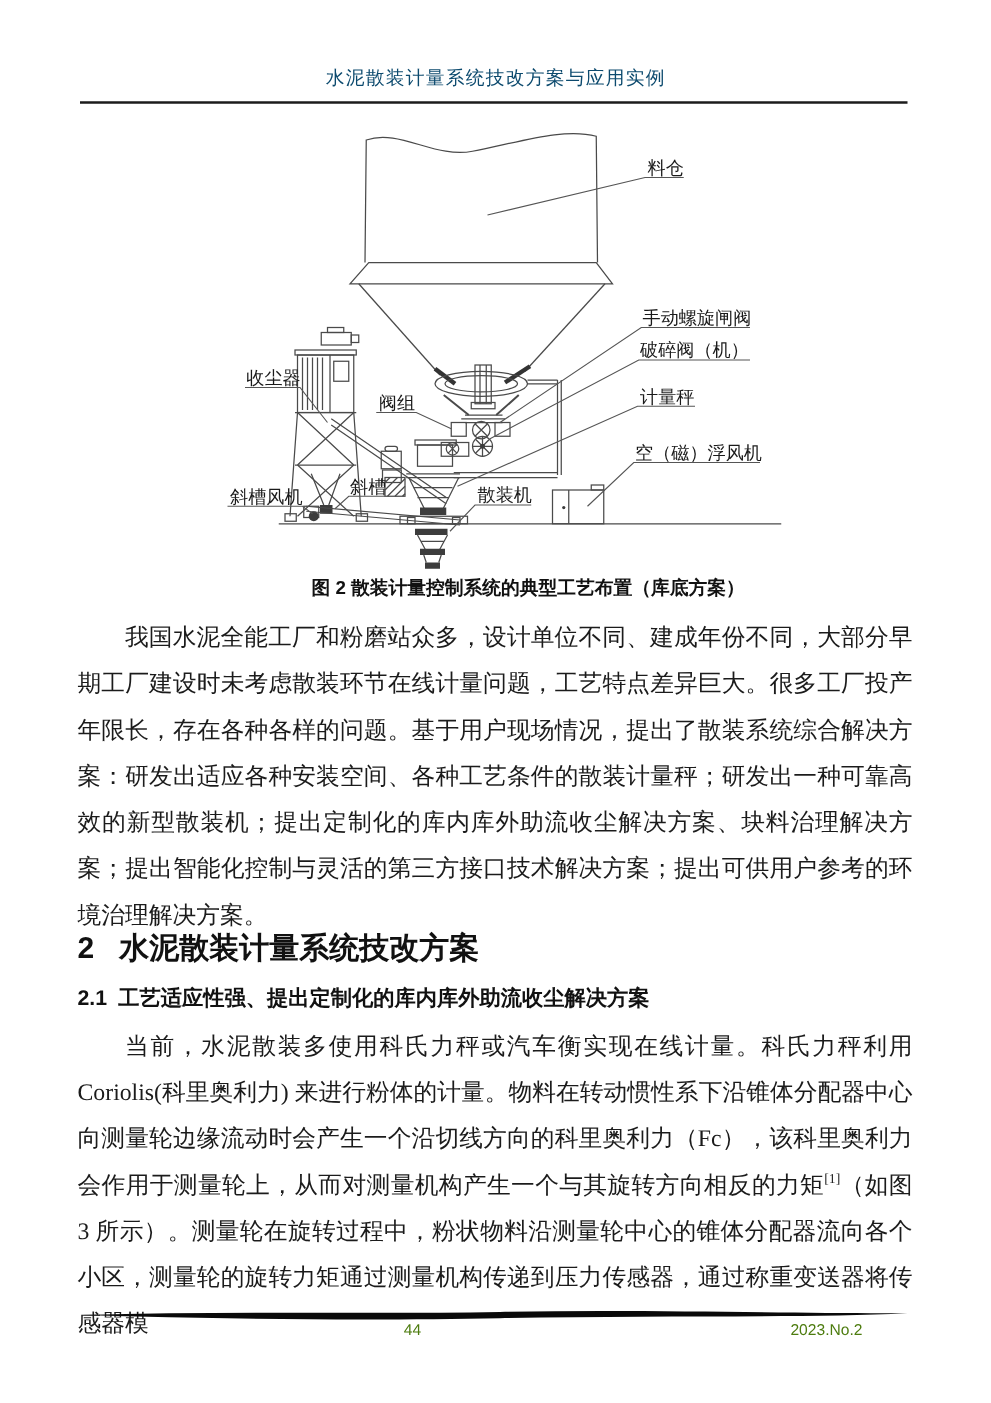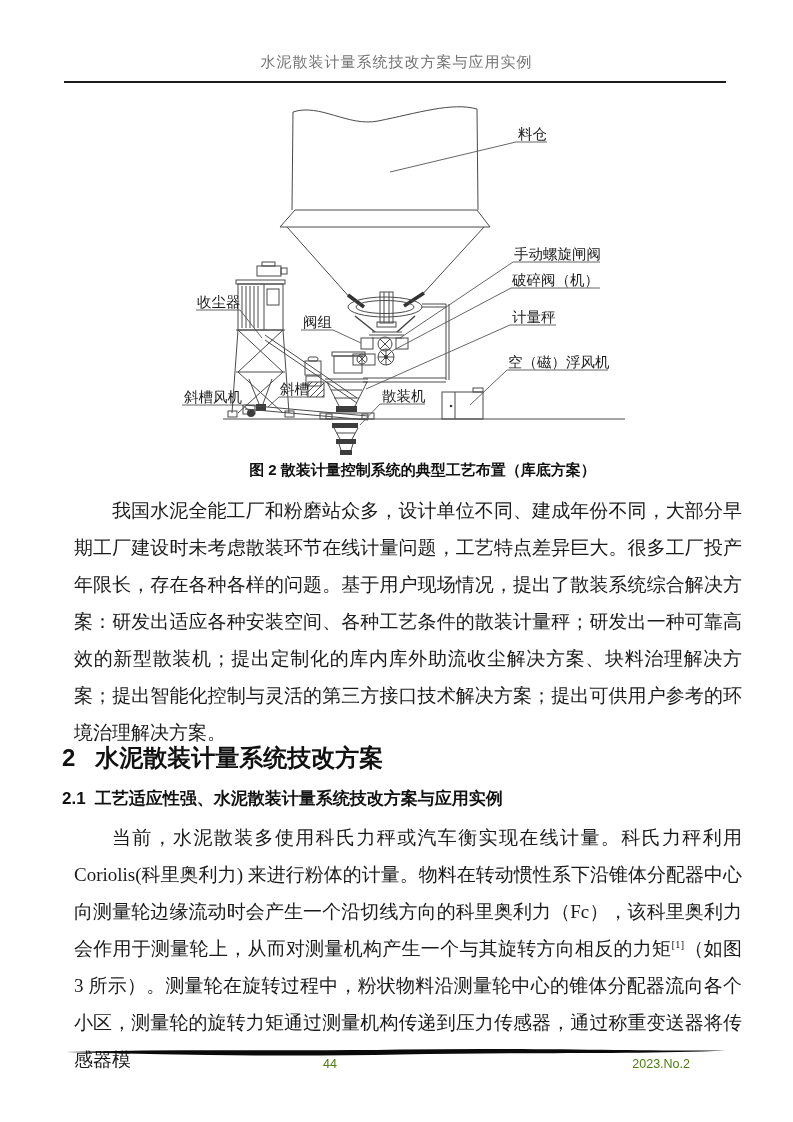--- a/index.html
+++ b/index.html
@@ -4,31 +4,31 @@
 <style>
   html,body{margin:0;padding:0;background:#ffffff;}
   .page{
     position:relative;width:793px;height:1122px;margin:0 auto;
     background:#ffffff;color:#1a1a1a;overflow:hidden;
     font-family:"Liberation Serif","DejaVu Serif",serif;
   }
   .abs{position:absolute;}
   .header-title{
     top:53px;left:0;width:100%;text-align:center;
-    font-size:15px;letter-spacing:1px;color:#737373;
+    font-size:15px;letter-spacing:1px;color:#0c4a6e;
   }
   .header-rule{top:81px;left:64px;width:662px;height:2px;background:#1c1c1c;}
   .fig-svg{top:95px;left:0;}
   .fig-caption{
     top:461px;left:0;width:100%;text-align:center;
     font-family:"Liberation Sans","DejaVu Sans",sans-serif;
     font-weight:bold;font-size:15px;color:#111;padding-left:26px;
   }
   .body-par{
-    left:74px;width:668px;margin:0;
+    left:62px;width:668px;margin:0;
     font-size:19px;line-height:37px;text-align:justify;text-indent:2em;
     color:#1b1b1b;
   }
   .p1{top:492px;}
   .p2{top:819px;}
   .body-par sup{font-size:11px;line-height:0;vertical-align:super;}
   .h2{
     top:742px;left:62px;width:668px;
     font-family:"Liberation Sans","DejaVu Sans",sans-serif;
     font-weight:bold;font-size:24px;color:#111;
@@ -196,21 +196,21 @@
 
   <div class="abs fig-caption">图 2 散装计量控制系统的典型工艺布置（库底方案）</div>
 
   <p class="abs body-par p1">我国水泥全能工厂和粉磨站众多，设计单位不同、建成年份不同，大部分早期工厂建设时未考虑散装环节在线计量问题，工艺特点差异巨大。很多工厂投产年限长，存在各种各样的问题。基于用户现场情况，提出了散装系统综合解决方案：研发出适应各种安装空间、各种工艺条件的散装计量秤；研发出一种可靠高效的新型散装机；提出定制化的库内库外助流收尘解决方案、块料治理解决方案；提出智能化控制与灵活的第三方接口技术解决方案；提出可供用户参考的环境治理解决方案。</p>
 
   <div class="abs h2">
     <span class="num">2</span><span>水泥散装计量系统技改方案</span>
   </div>
 
   <div class="abs h21">
-    <span class="num">2.1</span><span>工艺适应性强、水泥散装计量系统技改方案与应用实例</span>
+    <span class="num">2.1</span><span>工艺适应性强、提出定制化的库内库外助流收尘解决方案</span>
   </div>
 
   <p class="abs body-par p2"><span>当前，水泥散装多使用科氏力秤或汽车衡实现在线计量。科氏力秤利用Coriolis(科里奥利力) 来进行粉体的计量。物料在转动惯性系下沿锥体分配器中心向测量轮边缘流动时会产生一个沿切线方向的科里奥利力（Fc），该科里奥利力会作用于测量轮上，从而对测量机构产生一个与其旋转方向相反的力矩</span><sup>[1]</sup><span>（如图 3 所示）。测量轮在旋转过程中，粉状物料沿测量轮中心的锥体分配器流向各个小区，测量轮的旋转力矩通过测量机构传递到压力传感器，通过称重变送器将传感器模</span></p>
 
   <svg class="abs footer-bar-svg" width="793" height="14" viewBox="0 0 793 14" xmlns="http://www.w3.org/2000/svg">
     <path fill="#0a0a0a" d="M66,6 C180,2.5 300,5.5 400,3.5 C520,1.5 640,5 726,4.5 C640,8.5 520,6 400,8.5 C300,10.5 180,9.5 66,6 Z"></path>
   </svg>
 
   <div class="abs footer-num footer-page">44</div>
   <div class="abs footer-num footer-issue">2023.No.2</div>

